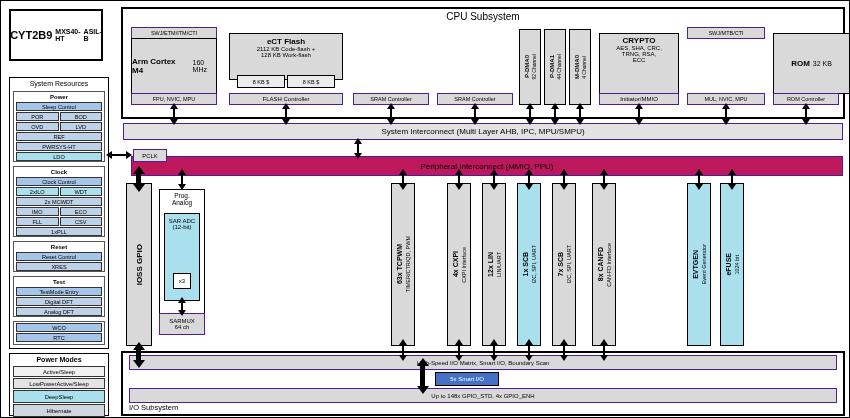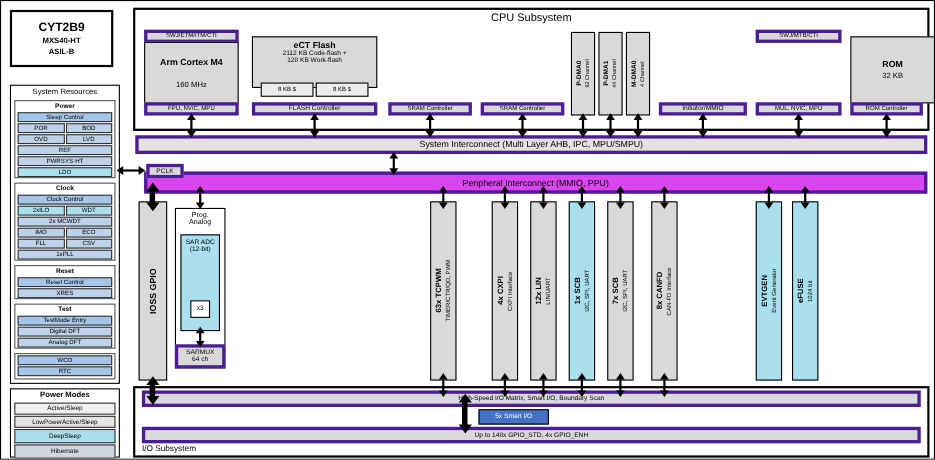--- a/index.html
+++ b/index.html
@@ -2,23 +2,23 @@
 <html><head>
 <meta charset="utf-8">
 <style>
 *{margin:0;padding:0;box-sizing:border-box}
 body{background:#fff;font-family:"Liberation Sans","DejaVu Sans",sans-serif}
 #stage{position:relative;width:850px;height:418px;border:1px solid #000;background:#fff;color:#000;overflow:hidden}
 .b{position:absolute;border:1px solid #000}
 .gray{background:#d9d9d9}
 .cyan{background:#aadfee}
 .white{background:#fff}
-.stack{display:flex;flex-direction:column;align-items:center;justify-content:center}
+.stack{display:flex;flex-direction:row;align-items:center;justify-content:center}
 .cen{display:flex;align-items:center;justify-content:center;text-align:center}
-.strip{position:absolute;border:3px solid #4c1d95;background:#d9d9d9;display:flex;align-items:center;justify-content:center;text-align:right}
+.strip{position:absolute;border:1px solid #4c1d95;background:#d9d9d9;display:flex;align-items:center;justify-content:center;text-align:right}
 .vt{writing-mode:vertical-rl;transform:rotate(180deg);white-space:nowrap}
 .vblock{position:absolute;top:182px;width:24px;height:163px;border:1px solid #000;background:#d9d9d9;display:flex;align-items:center;justify-content:center;gap:2px}
 .vblock.hl{background:#aadfee}
 .dma{position:absolute;top:28px;width:22px;height:76px;border:1px solid #000;background:#d9d9d9;display:flex;align-items:center;justify-content:center;gap:1px}
 .srgroup{position:absolute;left:12px;width:92px;border:1px solid #555;background:#fff;padding:1px 2px 2px}
 .srhead{font-size:6px;font-weight:bold;text-align:center;height:8px;line-height:8px}
 .srrow{display:flex;gap:1px;margin-top:1px}
 .srcell{flex:1;height:9px;border:1px solid #333;background:#bdd2e8;font-size:5.6px;display:flex;align-items:center;justify-content:center;white-space:nowrap;overflow:hidden}
 .srcell.cyan{background:#aadfee}
 .srcell.blue2{background:#a5c6e8}
@@ -185,20 +185,26 @@
   </div>
   <div class="dma" style="left:543px">
     <span class="vt f6 bold">P-DMA1</span>
     <span class="vt f5">44 Channel</span>
   </div>
   <div class="dma" style="left:568px">
     <span class="vt f6 bold">M-DMA0</span>
     <span class="vt f5">4 Channel</span>
   </div>
 
+  <div class="b gray" style="left:598px;top:32px;width:80px;height:61px;text-align:center;padding-top:2px">
+    <div class="f8 bold">CRYPTO</div>
+    <div class="f6">AES, SHA, CRC,</div>
+    <div class="f6">TRNG, RSA,</div>
+    <div class="f6">ECC</div>
+  </div>
   <div class="strip f6" style="left:598px;top:92px;width:80px;height:12px">
       <span>Initiator/MMIO</span>
     </div>
 
   <div class="strip f55" style="left:686px;top:26px;width:78px;height:12px">
       <span>SWJ/MTB/CTI</span>
     </div>
   <div class="strip f55" style="left:686px;top:92px;width:78px;height:12px">
       <span>MUL, NVIC, MPU</span>
     </div>
@@ -207,21 +213,21 @@
     <div class="f8 bold">ROM</div>
     <div class="f7">32 KB</div>
   </div>
   <div class="strip f55" style="left:772px;top:92px;width:66px;height:12px">
       <span>ROM Controller</span>
     </div>
 
   <div class="strip f8" style="left:122px;top:122px;width:720px;height:17px;background:#e2e2e2">
       <span>System Interconnect (Multi Layer AHB, IPC, MPU/SMPU)</span>
     </div>
-  <div class="strip f8" style="left:130px;top:155px;width:712px;height:20px;background:#d946ef">
+  <div class="strip f8" style="left:130px;top:155px;width:712px;height:20px;background:#be185d">
       <span>Peripheral Interconnect (MMIO, PPU)</span>
     </div>
   <div class="strip f6" style="left:132px;top:148px;width:34px;height:13px;z-index:6">
       <span>PCLK</span>
     </div>
 
   <div class="b gray cen" style="left:125px;top:182px;width:26px;height:163px">
     <span class="vt f8 bold">IOSS GPIO</span>
   </div>
 

